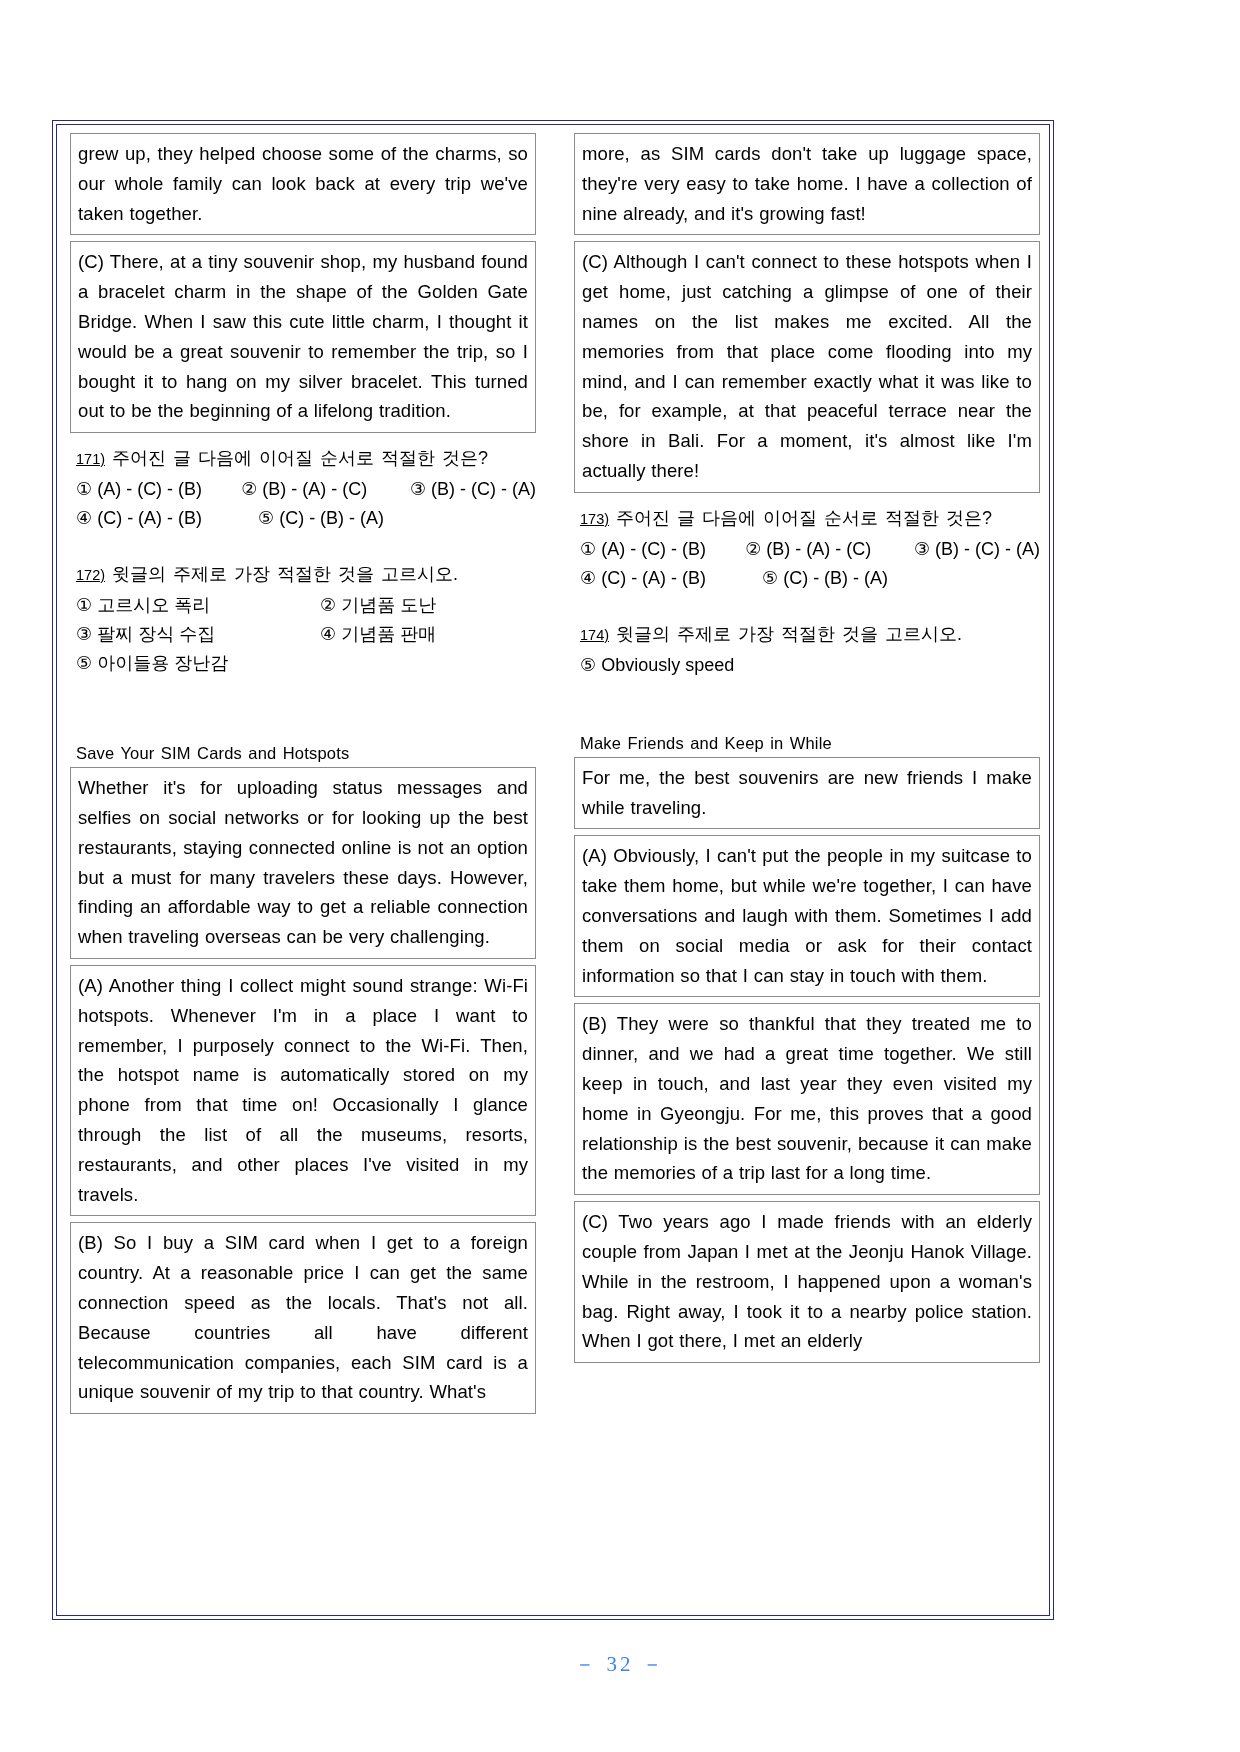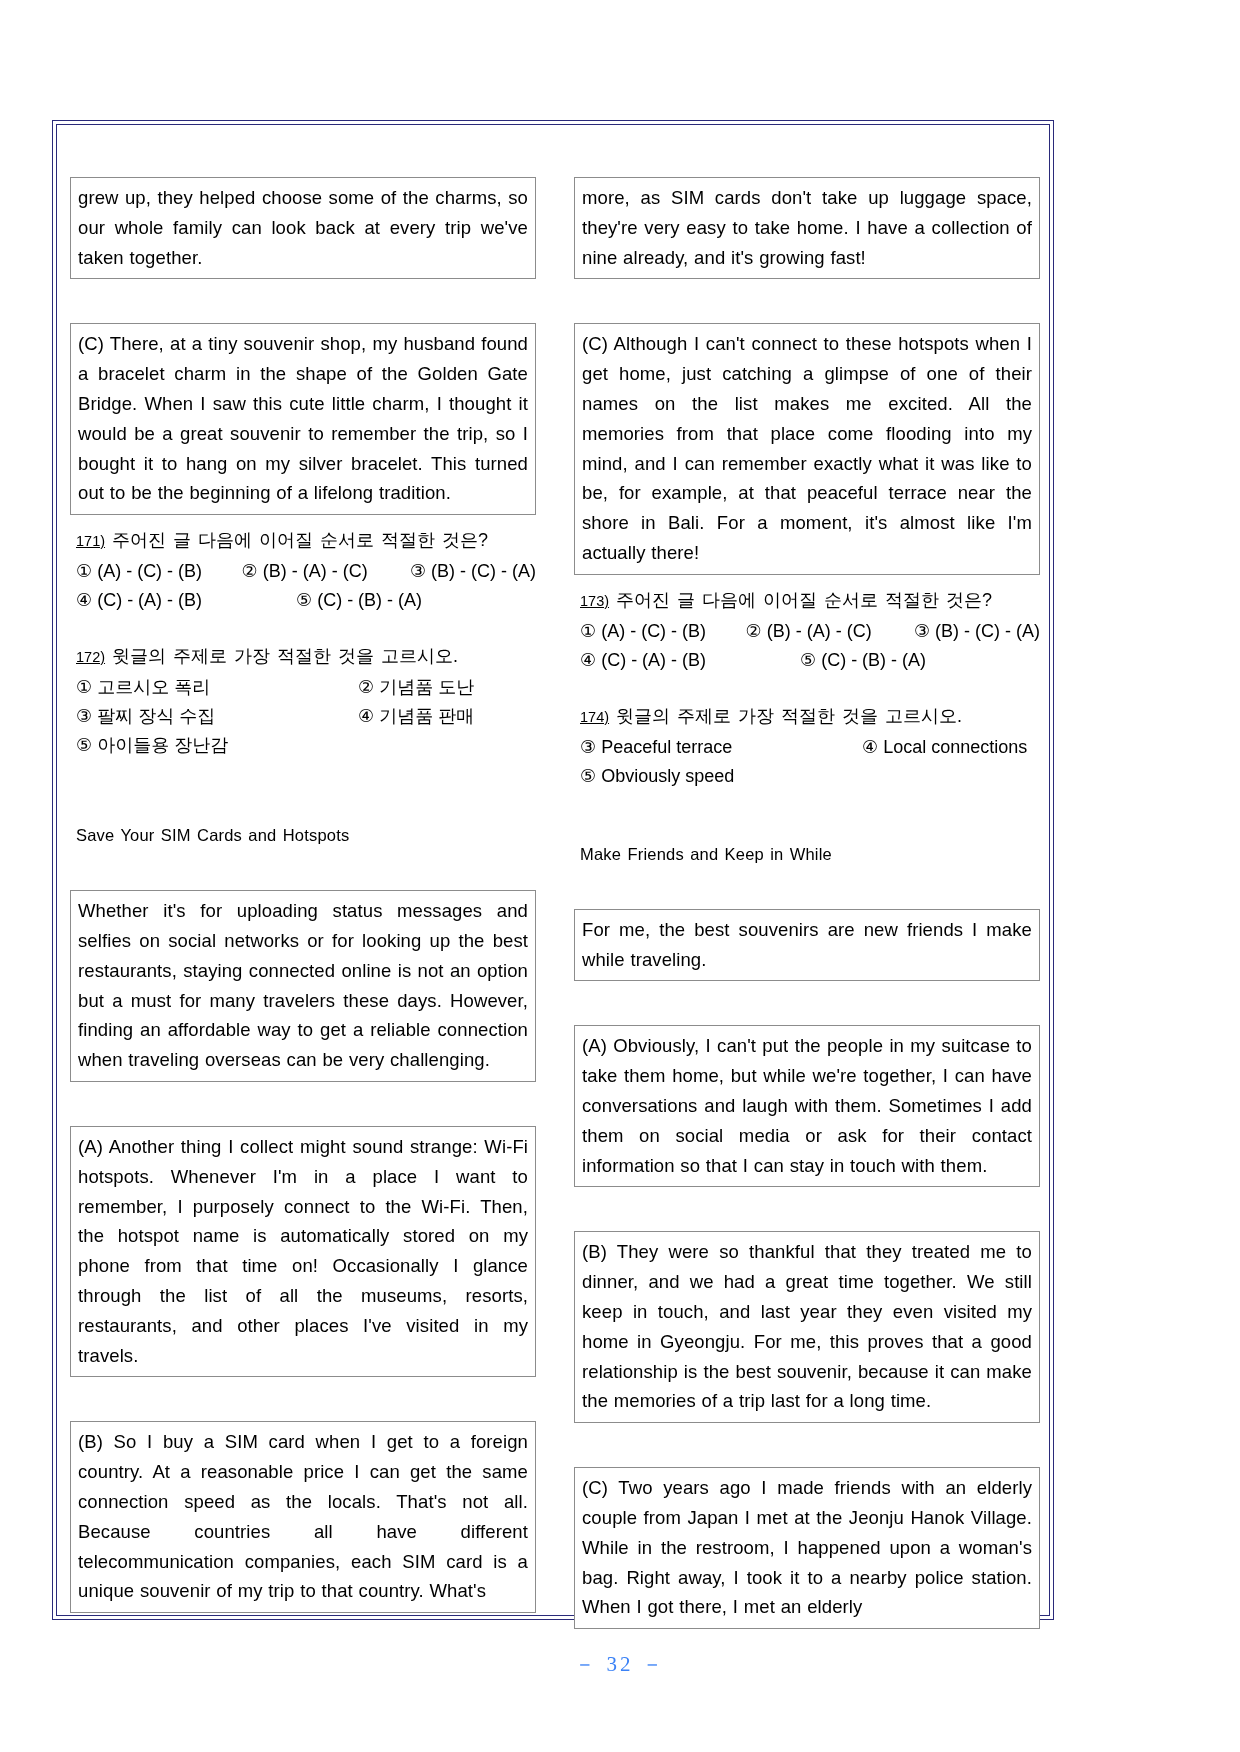--- a/index.html
+++ b/index.html
@@ -62,21 +62,20 @@
   .col-left { left: 0; }
   .col-right { left: 504px; }
 
   
   .passage {
     border: 1px solid #8c8c8c;
     box-sizing: border-box;
     padding: 5px 7px 6px 7px;
     margin-bottom: 6px;
     background: #fff;
-    margin-top: 44px;
   }
   .passage p {
     margin: 0;
     font-size: 18.5px;
     line-height: 29.8px;
     text-align: justify;
     text-justify: inter-word;
     letter-spacing: 0.1px;
     word-spacing: 0.5px;
   }
@@ -108,21 +107,20 @@
   .choices {
     margin: 0 0 0 6px;
     padding: 0;
     list-style: none;
   }
   .choice-row {
     display: flex;
     font-size: 18px;
     line-height: 29px;
     white-space: nowrap;
-    gap: 38px;
   }
   .choice {
     display: inline-block;
     white-space: nowrap;
   }
   .choice .marker {
     display: inline-block;
     margin-right: 5px;
   }
   .choice-row.order-row .choice:nth-child(1) { width: 182px; }
@@ -245,24 +243,20 @@
           </div>
         </div>
       </div>
 
       <div class="gap-small"></div>
 
       <div class="question">
         <div class="q-stem"><span class="q-num">174)</span> <span>윗글의 주제로 가장 적절한 것을 고르시오.</span></div>
         <div class="choices">
           <div class="choice-row topic-row-en">
-            <span class="choice"><span class="marker">③</span><span>Peaceful terrace</span></span>
-            <span class="choice"><span class="marker">④</span><span>Local connections</span></span>
-          </div>
-          <div class="choice-row topic-row-en">
             <span class="choice"><span class="marker">⑤</span><span>Obviously speed</span></span>
           </div>
         </div>
       </div>
 
       <div class="gap-block" style="height:52px"></div>
 
       <div class="passage-title">Make Friends and Keep in While</div>
 
       <div class="passage">

